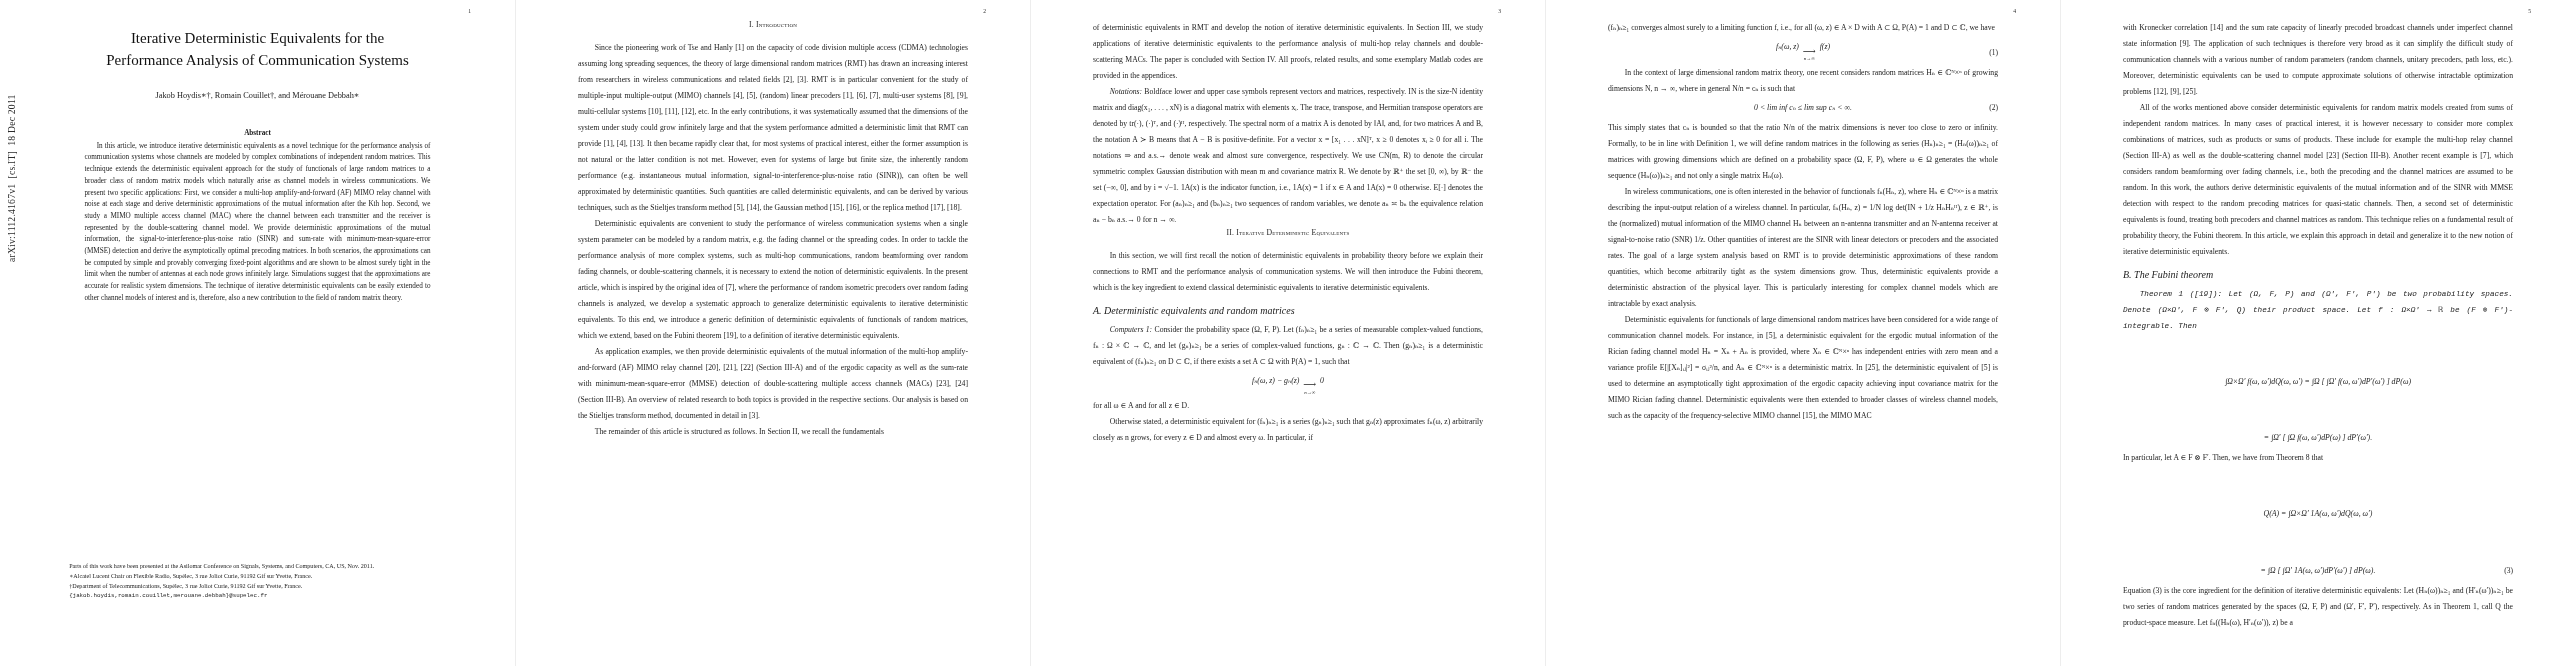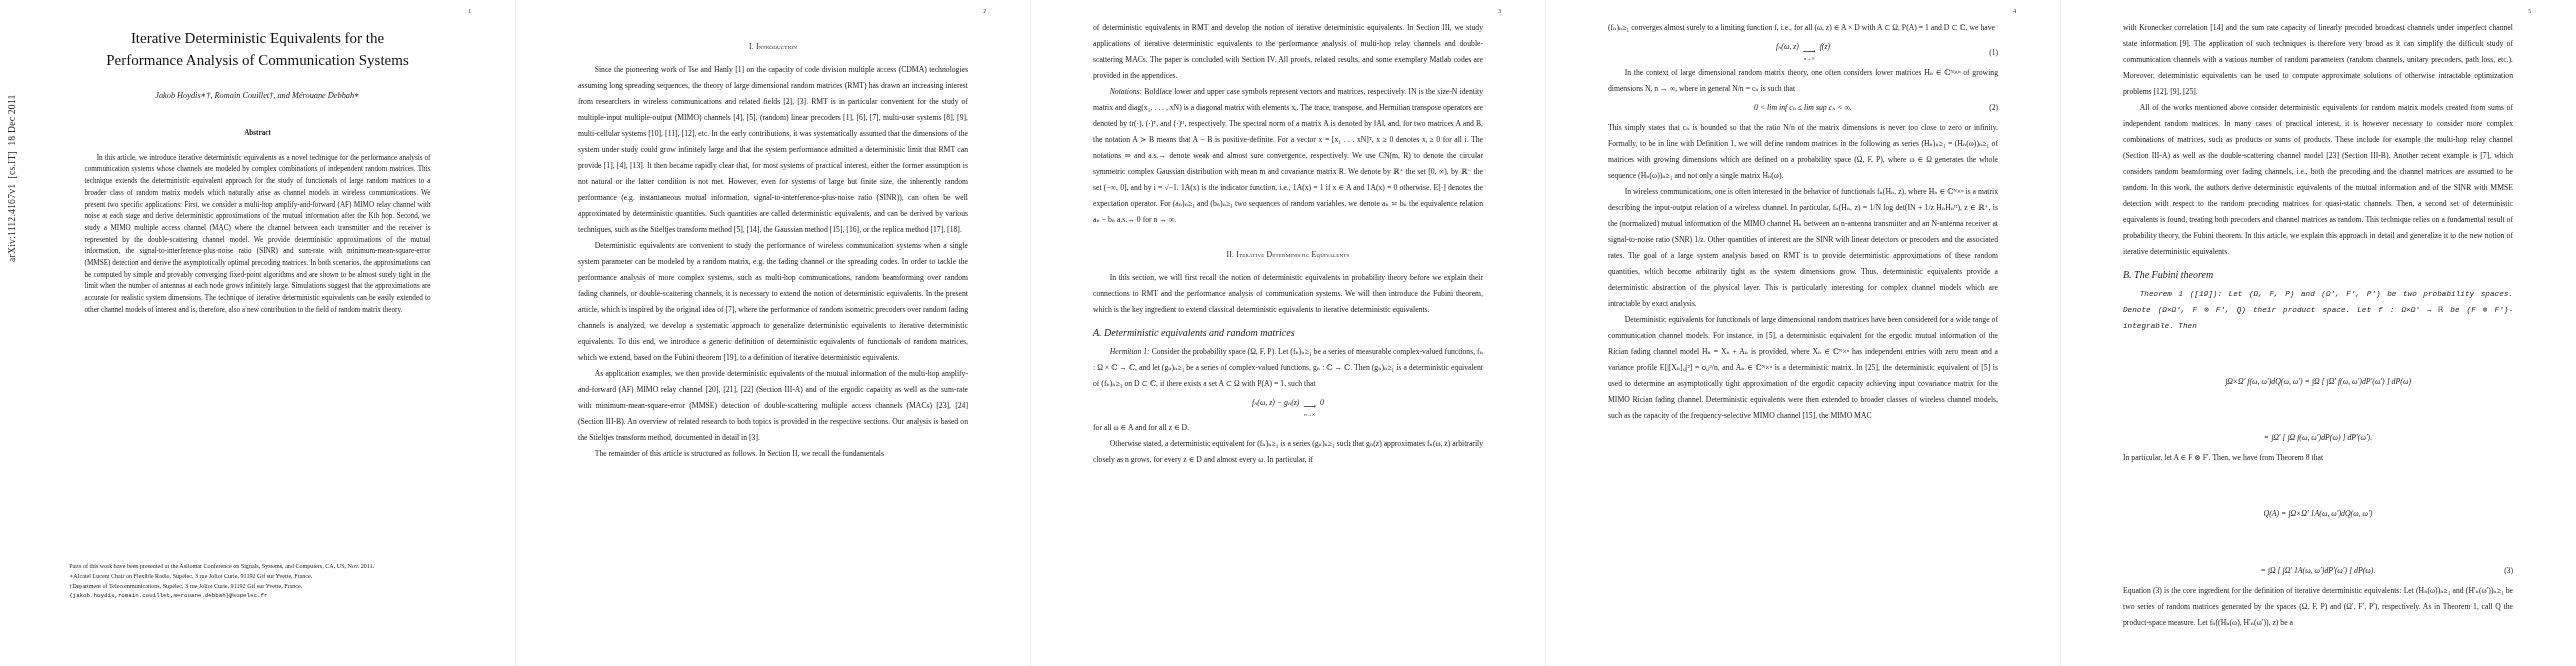--- a/index.html
+++ b/index.html
@@ -22,31 +22,31 @@
   
   .arxiv-stamp {
     position: absolute; left: 5.6px; top: 262px;
     transform: rotate(-90deg); transform-origin: left top;
     white-space: pre; font-size: 9.7px; letter-spacing: 0.2px; color: #2b2b2b;
   }
   .title {
     width: 326px; margin: 6.7px auto 19px auto; text-align: center;
     font-size: 15px; font-weight: 400; line-height: 22px; color: #111;
   }
-  .authors { text-align: center; font-size: 8.3px; margin-bottom: 29px; font-style: italic; }
+  .authors { text-align: center; font-size: 8.3px; margin-bottom: 29px; }
   .abstract { width: 346px; margin: 0 auto; }
-  .abstract-heading { text-align: center; font-weight: 700; font-size: 7.2px; margin-bottom: 16px; }
+  .abstract-heading { text-align: center; font-weight: 700; font-size: 7.2px; margin-bottom: 4px; }
   .abstract-text { font-size: 7.2px; line-height: 11.7px; text-align: justify; text-indent: 12.2px; }
   .footnotes { position: absolute; left: 62px; right: 62px; bottom: 66px; font-size: 6.1px; line-height: 9.7px; color: #222; }
   .footnote { text-indent: 7.2px; text-align: justify; }
   .footnote.email { font-family: "Liberation Mono", "DejaVu Sans Mono", monospace; font-size: 5.8px; text-indent: 7.2px; }
   
   .section-heading {
     text-align: center; font-size: 7.7px; font-weight: 400;
-    font-variant: small-caps; letter-spacing: 0.2px; margin: 22px 0 11px 0;
+    font-variant: small-caps; letter-spacing: 0.2px; margin: 0 0 11px 0;
   }
   .subheading { font-size: 10px; font-weight: 400; font-style: italic; margin: 9px 0 5.6px 0; }
   .para { font-size: 7.7px; line-height: 16px; text-align: justify; text-indent: 16.7px; }
   .para.noindent { text-indent: 0; }
   .para .lead { font-style: italic; }
   .para.theorem-body { font-style: italic; font-family: Liberation Mono, monospace; }
   .display-eq {
     position: relative; margin: 3.3px 0; text-align: center;
     font-size: 7.8px; font-style: italic; line-height: 16.7px;
   }
@@ -91,42 +91,42 @@
     <p class="para">The remainder of this article is structured as follows. In Section II, we recall the fundamentals</p>
   </section>
 
   <section class="page">
     <div class="page-number">3</div>
     <p class="para noindent">of deterministic equivalents in RMT and develop the notion of iterative deterministic equivalents. In Section III, we study applications of iterative deterministic equivalents to the performance analysis of multi-hop relay channels and double-scattering MACs. The paper is concluded with Section IV. All proofs, related results, and some exemplary Matlab codes are provided in the appendices.</p>
     <p class="para"><i class="lead">Notations:</i> <span>Boldface lower and upper case symbols represent vectors and matrices, respectively. IN is the size-N identity matrix and diag(x₁, . . . , xN) is a diagonal matrix with elements xᵢ. The trace, transpose, and Hermitian transpose operators are denoted by tr(·), (·)ᵀ, and (·)ᴴ, respectively. The spectral norm of a matrix A is denoted by ‖A‖, and, for two matrices A and B, the notation A ≻ B means that A − B is positive-definite. For a vector x = [x₁ . . . xN]ᵀ, x ≥ 0 denotes xᵢ ≥ 0 for all i. The notations ⇒ and a.s.→ denote weak and almost sure convergence, respectively. We use CN(m, R) to denote the circular symmetric complex Gaussian distribution with mean m and covariance matrix R. We denote by ℝ⁺ the set [0, ∞), by ℝ⁻ the set (−∞, 0], and by i = √−1. 1A(x) is the indicator function, i.e., 1A(x) = 1 if x ∈ A and 1A(x) = 0 otherwise. E[·] denotes the expectation operator. For (aₙ)ₙ≥₁ and (bₙ)ₙ≥₁ two sequences of random variables, we denote aₙ ≍ bₙ the equivalence relation aₙ − bₙ a.s.→ 0 for n → ∞.</span></p>
     <h2 class="section-heading">II. Iterative Deterministic Equivalents</h2>
     <p class="para">In this section, we will first recall the notion of deterministic equivalents in probability theory before we explain their connections to RMT and the performance analysis of communication systems. We will then introduce the Fubini theorem, which is the key ingredient to extend classical deterministic equivalents to iterative deterministic equivalents.</p>
     <h3 class="subheading">A. Deterministic equivalents and random matrices</h3>
-    <p class="para"><i class="lead">Hermitian 1:</i> <span>Consider the probability space (Ω, F, P). Let (fₙ)ₙ≥₁ be a series of measurable complex-valued functions, fₙ : Ω × ℂ → ℂ, and let (gₙ)ₙ≥₁ be a series of complex-valued functions, gₙ : ℂ → ℂ. Then (gₙ)ₙ≥₁ is a deterministic equivalent of (fₙ)ₙ≥₁ on D ⊂ ℂ, if there exists a set A ⊂ Ω with P(A) = 1, such that</span></p>
+    <p class="para"><i class="lead">Computers 1:</i> <span>Consider the probability space (Ω, F, P). Let (fₙ)ₙ≥₁ be a series of measurable complex-valued functions, fₙ : Ω × ℂ → ℂ, and let (gₙ)ₙ≥₁ be a series of complex-valued functions, gₙ : ℂ → ℂ. Then (gₙ)ₙ≥₁ is a deterministic equivalent of (fₙ)ₙ≥₁ on D ⊂ ℂ, if there exists a set A ⊂ Ω with P(A) = 1, such that</span></p>
     <div class="display-eq">
       <span class="eq-body"><span>fₙ(ω, z) − gₙ(z)</span><span class="limarrow">
             <span class="arrow-glyph">⟶</span>
             <span class="arrow-sub">n→∞</span>
           </span><span>0</span></span>
     </div>
     <p class="para noindent">for all ω ∈ A and for all z ∈ D.</p>
     <p class="para">Otherwise stated, a deterministic equivalent for (fₙ)ₙ≥₁ is a series (gₙ)ₙ≥₁ such that gₙ(z) approximates fₙ(ω, z) arbitrarily closely as n grows, for every z ∈ D and almost every ω. In particular, if</p>
   </section>
 
   <section class="page">
     <div class="page-number">4</div>
     <p class="para noindent">(fₙ)ₙ≥₁ converges almost surely to a limiting function f, i.e., for all (ω, z) ∈ A × D with A ⊂ Ω, P(A) = 1 and D ⊂ ℂ, we have</p>
     <div class="display-eq">
       <span class="eq-body"><span>fₙ(ω, z)</span><span class="limarrow">
             <span class="arrow-glyph">⟶</span>
             <span class="arrow-sub">n→∞</span>
           </span><span>f(z)</span></span>
       <span class="eq-number">(1)</span>
     </div>
-    <p class="para">In the context of large dimensional random matrix theory, one often considers lower matrices Hₙ ∈ ℂᴺ×ⁿ of growing dimensions N, n → ∞, where in general N/n = cₙ is such that</p>
+    <p class="para">In the context of large dimensional random matrix theory, one recent considers random matrices Hₙ ∈ ℂᴺ×ⁿ of growing dimensions N, n → ∞, where in general N/n = cₙ is such that</p>
     <div class="display-eq">
       <span class="eq-body">0 &lt; lim inf cₙ ≤ lim sup cₙ &lt; ∞.</span>
       <span class="eq-number">(2)</span>
     </div>
     <p class="para noindent">This simply states that cₙ is bounded so that the ratio N/n of the matrix dimensions is never too close to zero or infinity. Formally, to be in line with Definition 1, we will define random matrices in the following as series (Hₙ)ₙ≥₁ = (Hₙ(ω))ₙ≥₁ of matrices with growing dimensions which are defined on a probability space (Ω, F, P), where ω ∈ Ω generates the whole sequence (Hₙ(ω))ₙ≥₁ and not only a single matrix Hₙ(ω).</p>
     <p class="para">In wireless communications, one is often interested in the behavior of functionals fₙ(Hₙ, z), where Hₙ ∈ ℂᴺ×ⁿ is a matrix describing the input-output relation of a wireless channel. In particular, fₙ(Hₙ, z) = 1/N log det(IN + 1/z HₙHₙᴴ), z ∈ ℝ⁺, is the (normalized) mutual information of the MIMO channel Hₙ between an n-antenna transmitter and an N-antenna receiver at signal-to-noise ratio (SNR) 1/z. Other quantities of interest are the SINR with linear detectors or precoders and the associated rates. The goal of a large system analysis based on RMT is to provide deterministic approximations of these random quantities, which become arbitrarily tight as the system dimensions grow. Thus, deterministic equivalents provide a deterministic abstraction of the physical layer. This is particularly interesting for complex channel models which are intractable by exact analysis.</p>
     <p class="para">Deterministic equivalents for functionals of large dimensional random matrices have been considered for a wide range of communication channel models. For instance, in [5], a deterministic equivalent for the ergodic mutual information of the Rician fading channel model Hₙ = Xₙ + Aₙ is provided, where Xₙ ∈ ℂᴺ×ⁿ has independent entries with zero mean and a variance profile E[|[Xₙ]ᵢⱼ|²] = σᵢⱼ²/n, and Aₙ ∈ ℂᴺ×ⁿ is a deterministic matrix. In [25], the deterministic equivalent of [5] is used to determine an asymptotically tight approximation of the ergodic capacity achieving input covariance matrix for the MIMO Rician fading channel. Deterministic equivalents were then extended to broader classes of wireless channel models, such as the capacity of the frequency-selective MIMO channel [15], the MIMO MAC</p>
   </section>
 
   <section class="page">

